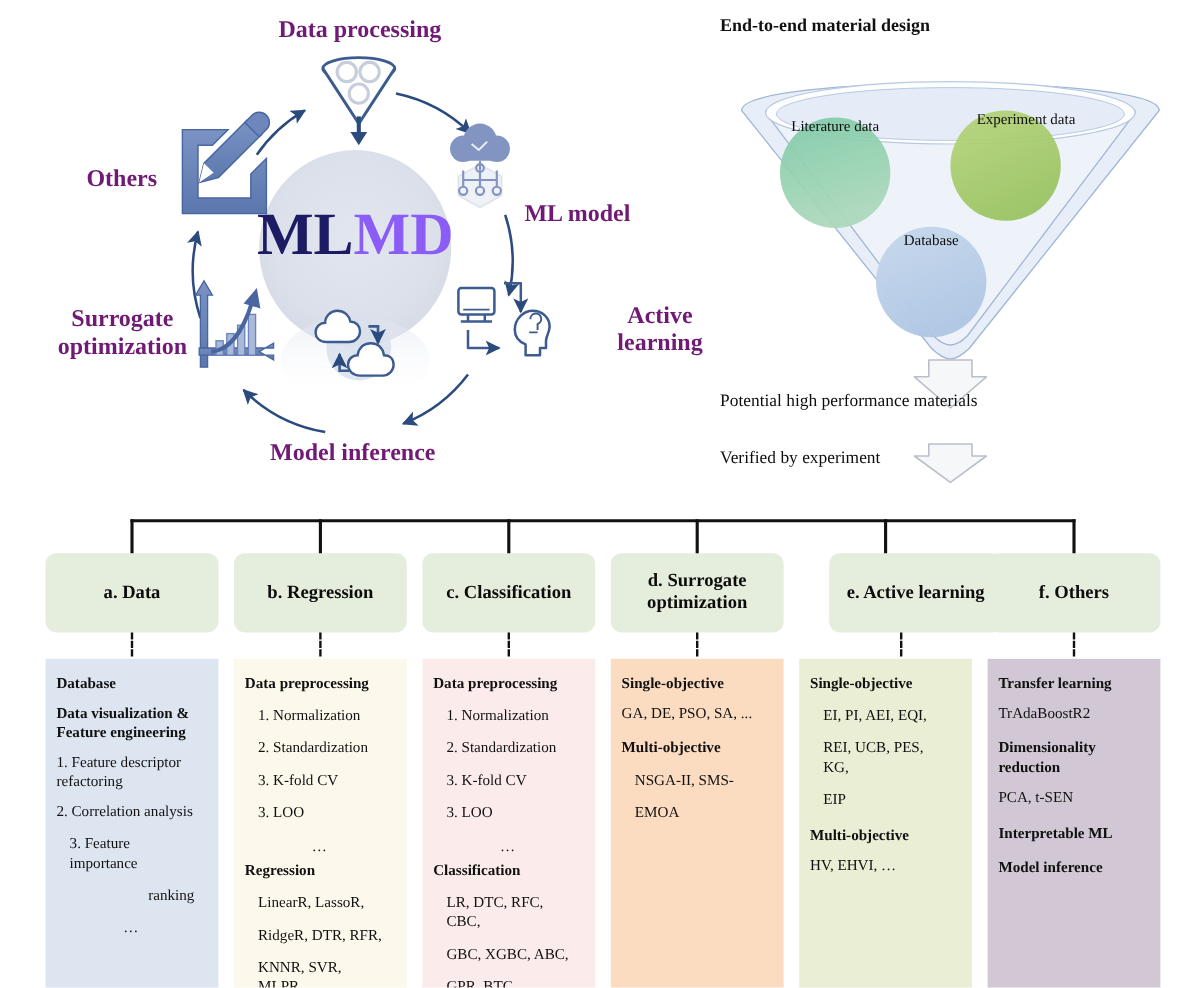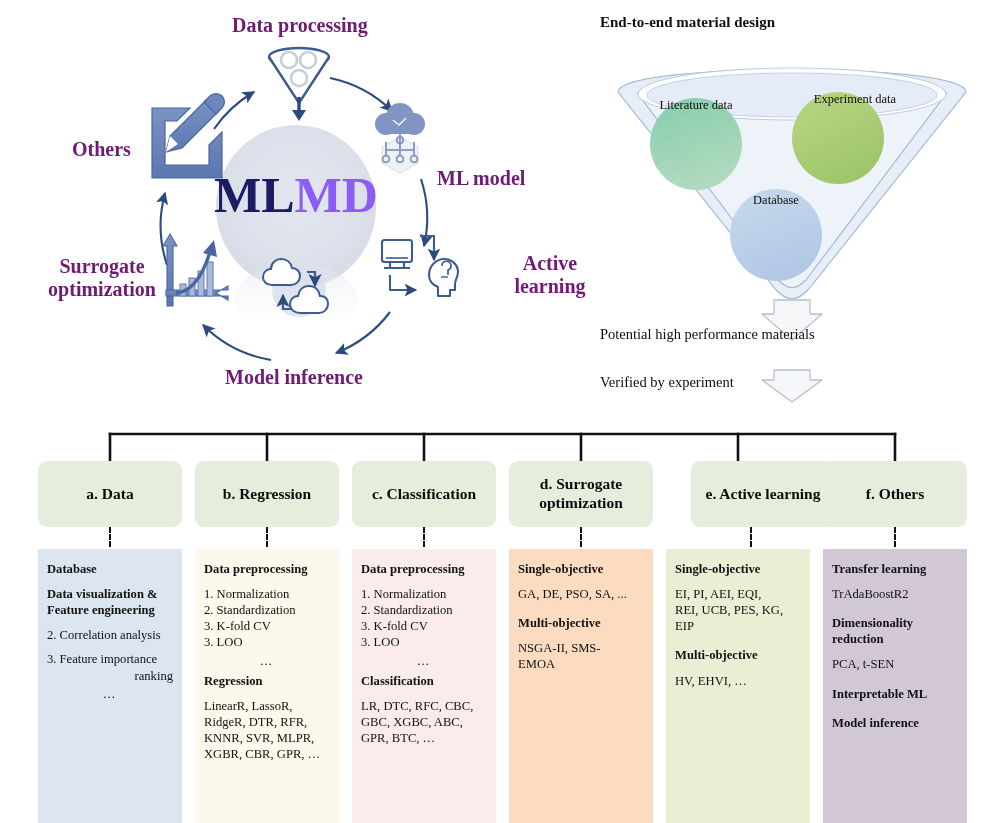--- a/index.html
+++ b/index.html
@@ -44,21 +44,21 @@
             display:flex;align-items:center;justify-content:center;text-align:center;
             font-weight:bold;font-size:15.5px;line-height:1.2;color:#0c0c0c;}
   .col-dash{position:absolute;left:50%;top:66px;width:0;height:20px;
             border-left:2.5px dashed #111;transform:translateX(-1px);}
   .col-body{position:absolute;top:88px;left:0;width:144px;height:297px;
             padding:12px 9px 6px 9px;box-sizing:border-box;
             font-size:12.6px;line-height:1.28;color:#111;}
   .bq{font-weight:bold;margin:0 0 9px 0;}
   .bq.gap{margin-top:13px;}
   .bp{margin:0 0 8px 0;}
-  .tight{margin:0;}
+  .tight{margin:11px;}
   .dots{text-align:center;margin:2px 0 4px 0;letter-spacing:2px;}
   .ind{padding-left:13px;text-align:right;}
 
   
   #col-a{left:38px;} #col-b{left:195px;} #col-c{left:352px;border-radius:19px;}
   #col-d{left:509px;} #col-e{left:666px;padding-left:25px;} #col-f{left:823px;}
 
   
   #body-a{background:#dde5f1;}
   #body-b{background:#fdf8ec;}
@@ -262,20 +262,21 @@
       <path d="M895,14 L895,41"></path>
     </g>
   </svg>
 
   <div class="col" id="col-a">
     <div class="col-head">a. Data</div>
     <div class="col-dash"></div>
     <div class="col-body" id="body-a">
       <p class="bq">Database</p>
       <p class="bq">Data visualization &amp; Feature engineering</p>
+      <p class="bp">1. Feature descriptor refactoring</p>
       <p class="bp">2. Correlation analysis</p>
       <p class="tight">3. Feature importance</p>
       <p class="tight ind">ranking</p>
       <p class="dots">…</p>
     </div>
   </div>
 
   <div class="col" id="col-b">
     <div class="col-head">b. Regression</div>
     <div class="col-dash"></div>

